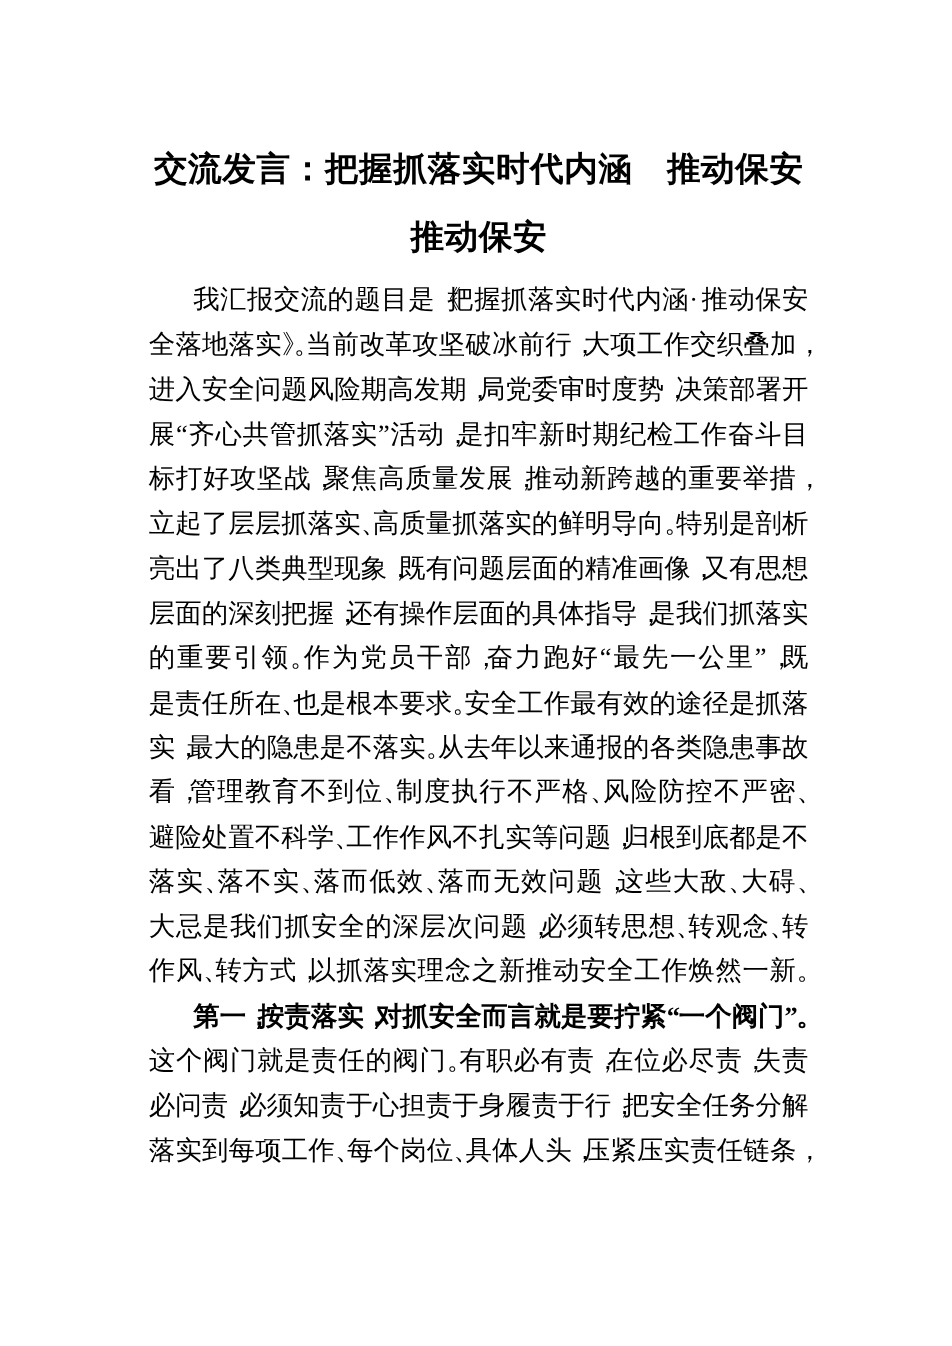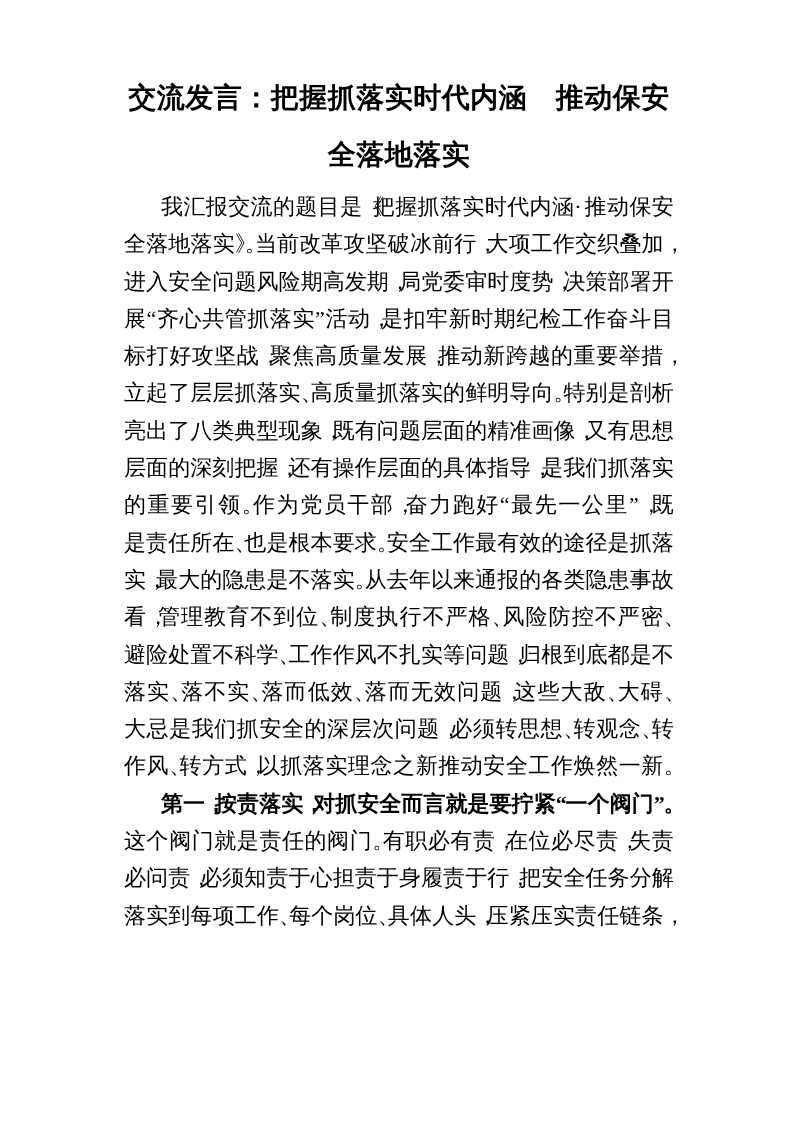--- a/index.html
+++ b/index.html
@@ -11,21 +11,21 @@
     font-family: "Liberation Serif", serif;
     overflow: hidden;
   }
   .page {
     position: relative;
     width: 793px;
     height: 1122px;
     background: #ffffff;
   }
   .content {
-    padding-top: 69px;
+    padding-top: 112px;
     margin-left: 124px;
     width: 550px;
   }
   
   .title-block {
     font-family: "Liberation Sans", "DejaVu Sans", sans-serif;
     font-weight: 700;
     font-size: 28px;
     letter-spacing: 0.5px;
   }
@@ -61,21 +61,21 @@
     overflow: visible;
   }
 </style>
 </head>
 <body>
 
 <div class="page">
   <div class="content">
     <div class="title-block" id="title-block">
         <div class="tline">交流发言：把握抓落实时代内涵　推动保安</div>
-        <div class="tline">全落地落实</div>
+        <div class="tline">推动保安</div>
       </div>
     <div class="body-block" id="body-block">
         <div class="bline j ind">
           <span>我</span>
           <span>汇</span>
           <span>报</span>
           <span>交</span>
           <span>流</span>
           <span>的</span>
           <span>题</span>

